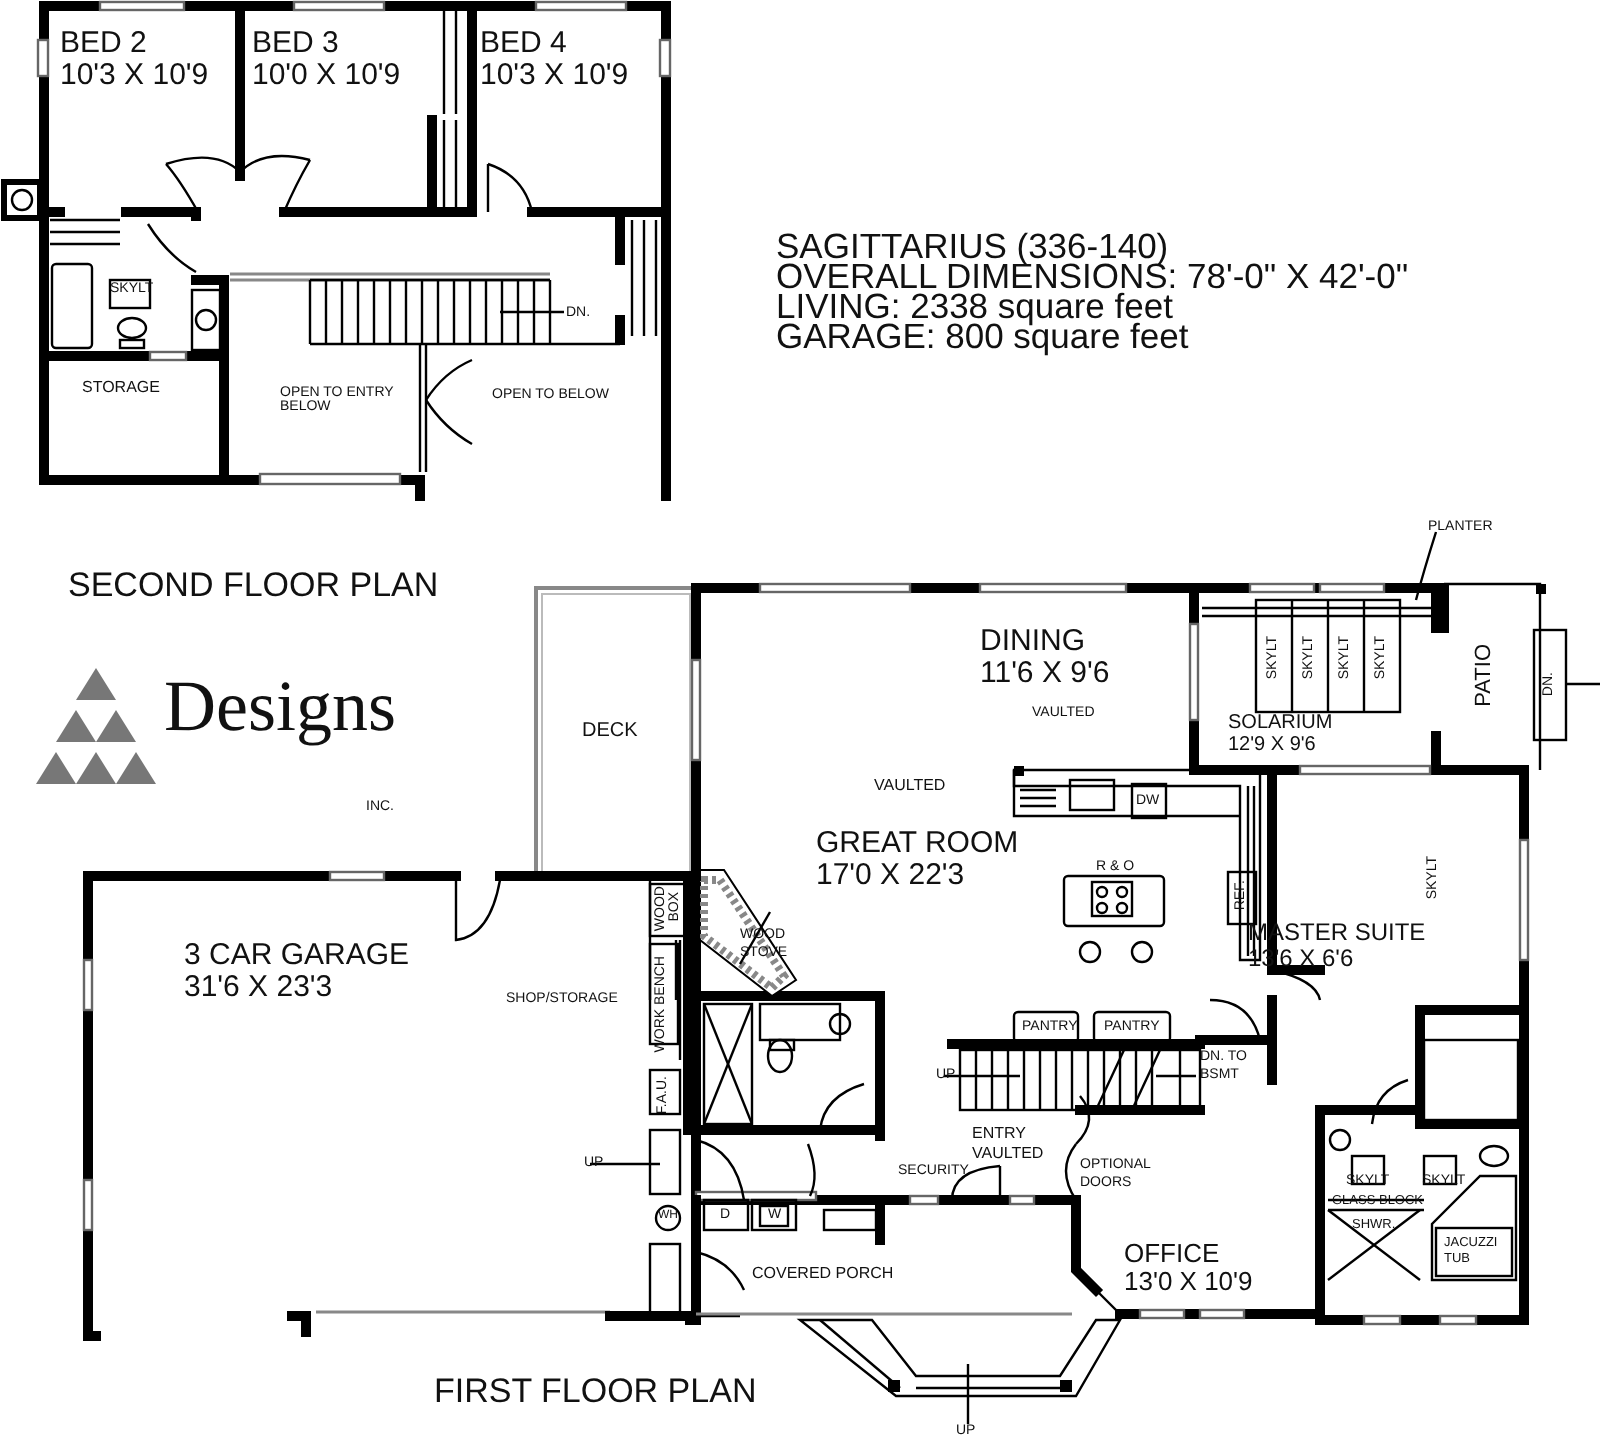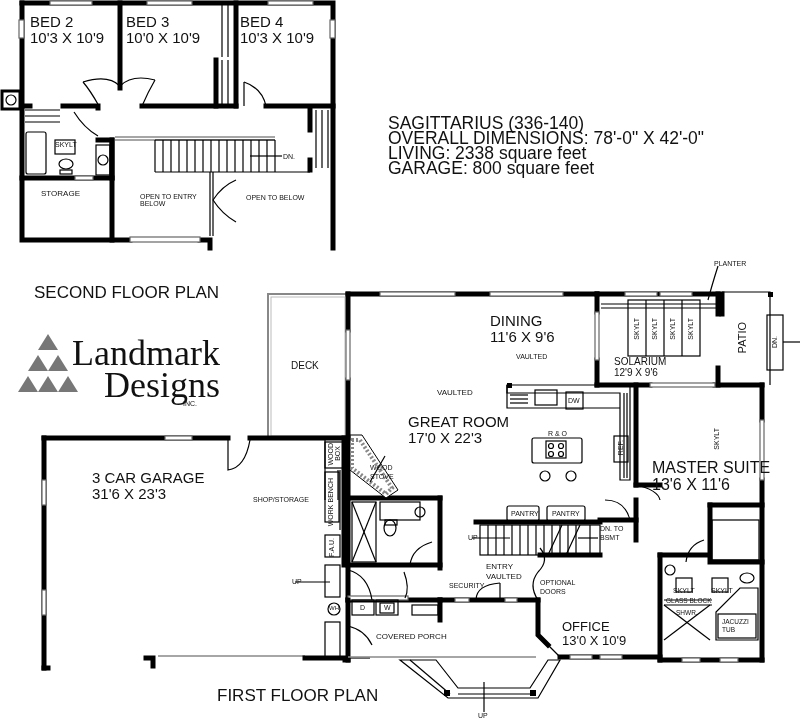--- a/index.html
+++ b/index.html
@@ -323,21 +323,20 @@
   <div>SAGITTARIUS (336-140)</div>
   <div>OVERALL DIMENSIONS: 78'-0" X 42'-0"</div>
   <div>LIVING: 2338 square feet</div>
   <div>GARAGE: 800 square feet</div>
 </div>
 
 <div class="title" style="left:34px;top:283px;">SECOND FLOOR PLAN</div>
 <div class="title" style="left:217px;top:686px;">FIRST FLOOR PLAN</div>
 
 <div class="logo-text">
-  <div>Landmark</div>
   <div style="padding-left:10px;text-align:right;">Designs</div>
 </div>
 <div class="logo-inc">INC.</div>
 
 <div class="lbl room" style="left:30px;top:14px;width:82px;">
   <div>BED 2</div>
   <div>10'3 X 10'9</div>
 </div>
 <div class="lbl room" style="left:126px;top:14px;width:84px;">
   <div>BED 3</div>
@@ -374,23 +373,23 @@
 <div class="lbl tiny vert" style="left:633px;top:318px;">SKYLT</div>
 <div class="lbl tiny vert" style="left:651px;top:318px;">SKYLT</div>
 <div class="lbl tiny vert" style="left:669px;top:318px;">SKYLT</div>
 <div class="lbl tiny vert" style="left:687px;top:318px;">SKYLT</div>
 <div class="lbl vert" style="left:737px;top:322px;font-size:11px;">PATIO</div>
 <div class="lbl tiny vert" style="left:771px;top:336px;">DN.</div>
 <div class="lbl tiny" style="left:568px;top:397px;">DW</div>
 <div class="lbl tiny" style="left:548px;top:430px;">R &amp; O</div>
 <div class="lbl tiny vert" style="left:617px;top:440px;">REF.</div>
 <div class="lbl tiny vert" style="left:713px;top:428px;">SKYLT</div>
-<div class="lbl room" style="left:652px;top:460px;width:110px;font-size:16px;">
+<div class="lbl room" style="left:624px;top:460px;width:110px;font-size:12px;">
   <div>MASTER SUITE</div>
-  <div>13'6 X 11'6</div>
+  <div>13'6 X 6'6</div>
 </div>
 <div class="lbl room" style="left:92px;top:470px;width:120px;">
   <div>3 CAR GARAGE</div>
   <div>31'6 X 23'3</div>
 </div>
 <div class="lbl tiny" style="left:253px;top:496px;">SHOP/STORAGE</div>
 <div class="lbl" style="left:291px;top:361px;font-size:10px;">DECK</div>
 <div class="lbl tiny" style="left:370px;top:463px;line-height:9px;">
   <div>WOOD</div>
   <div>STOVE</div>

